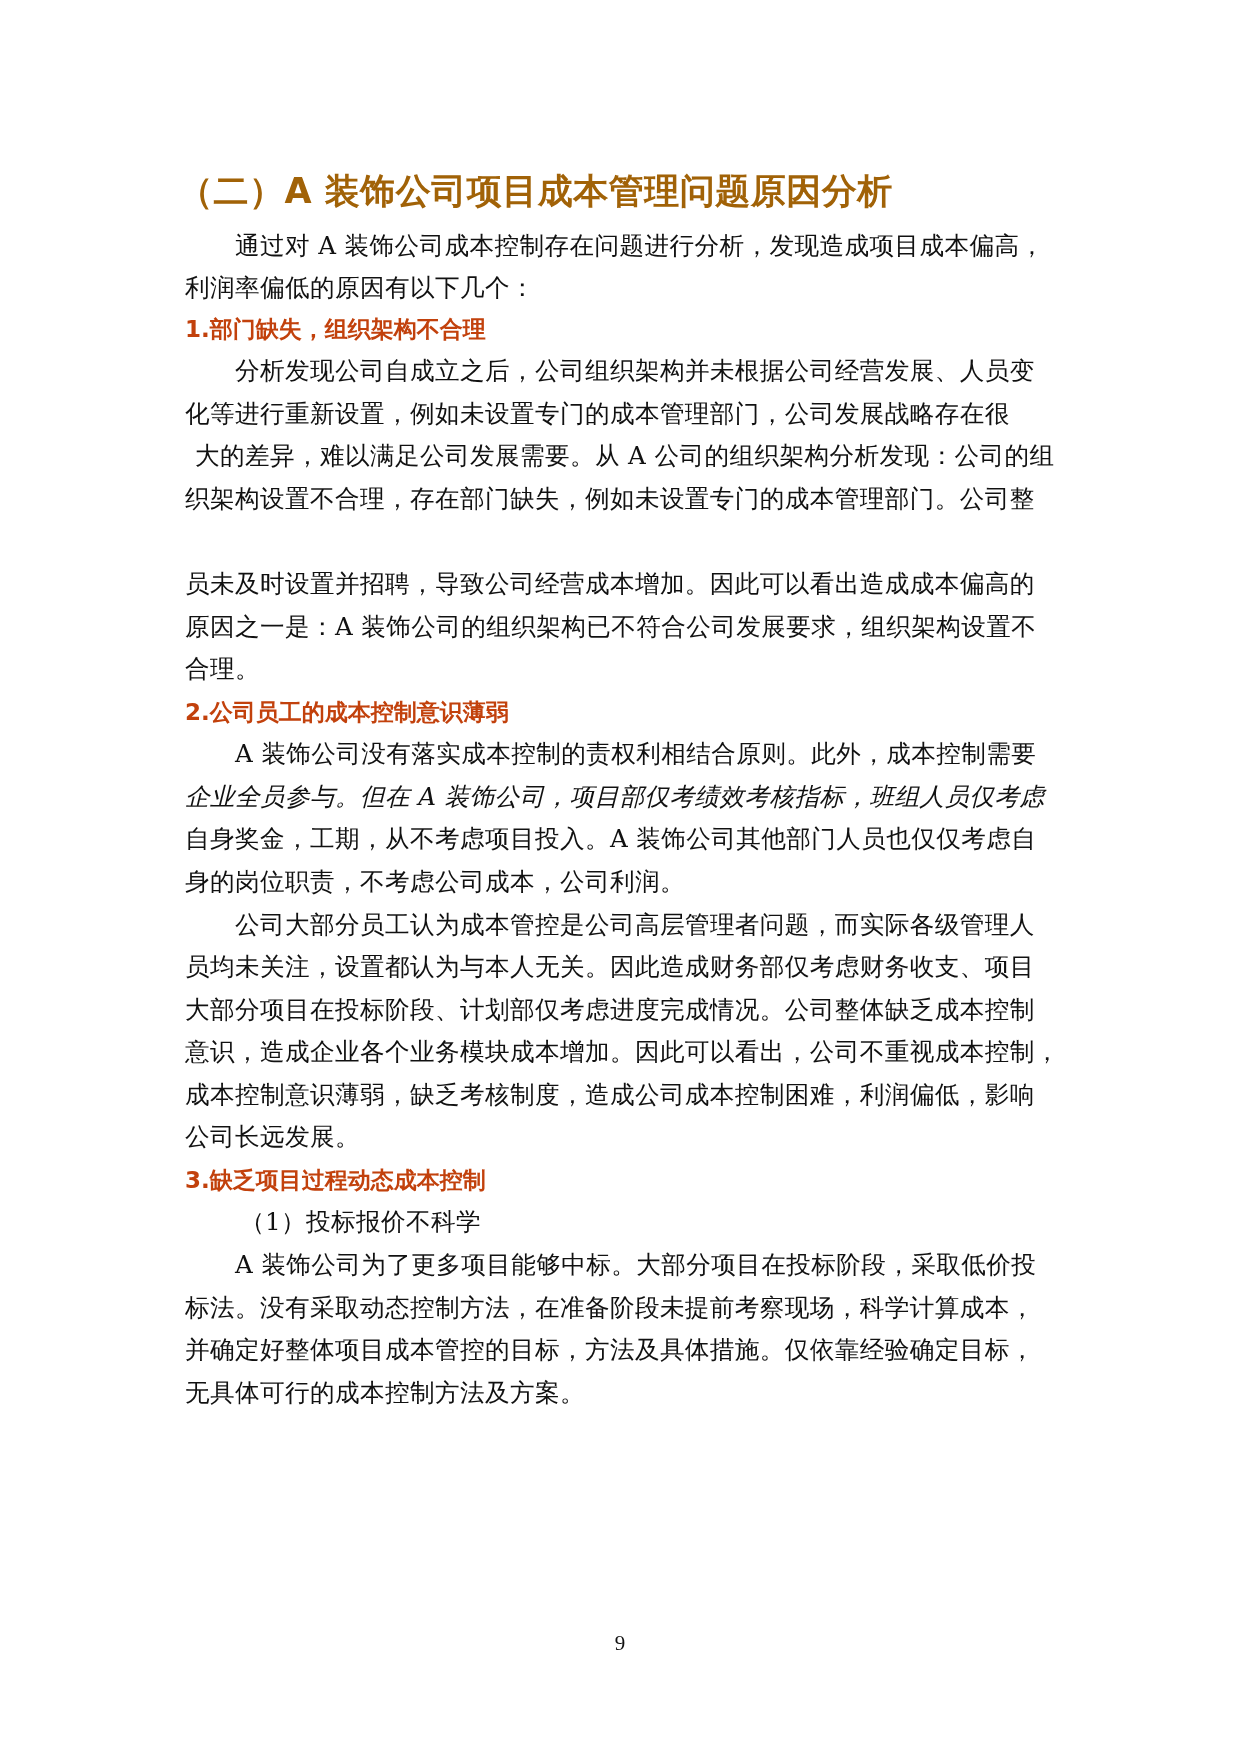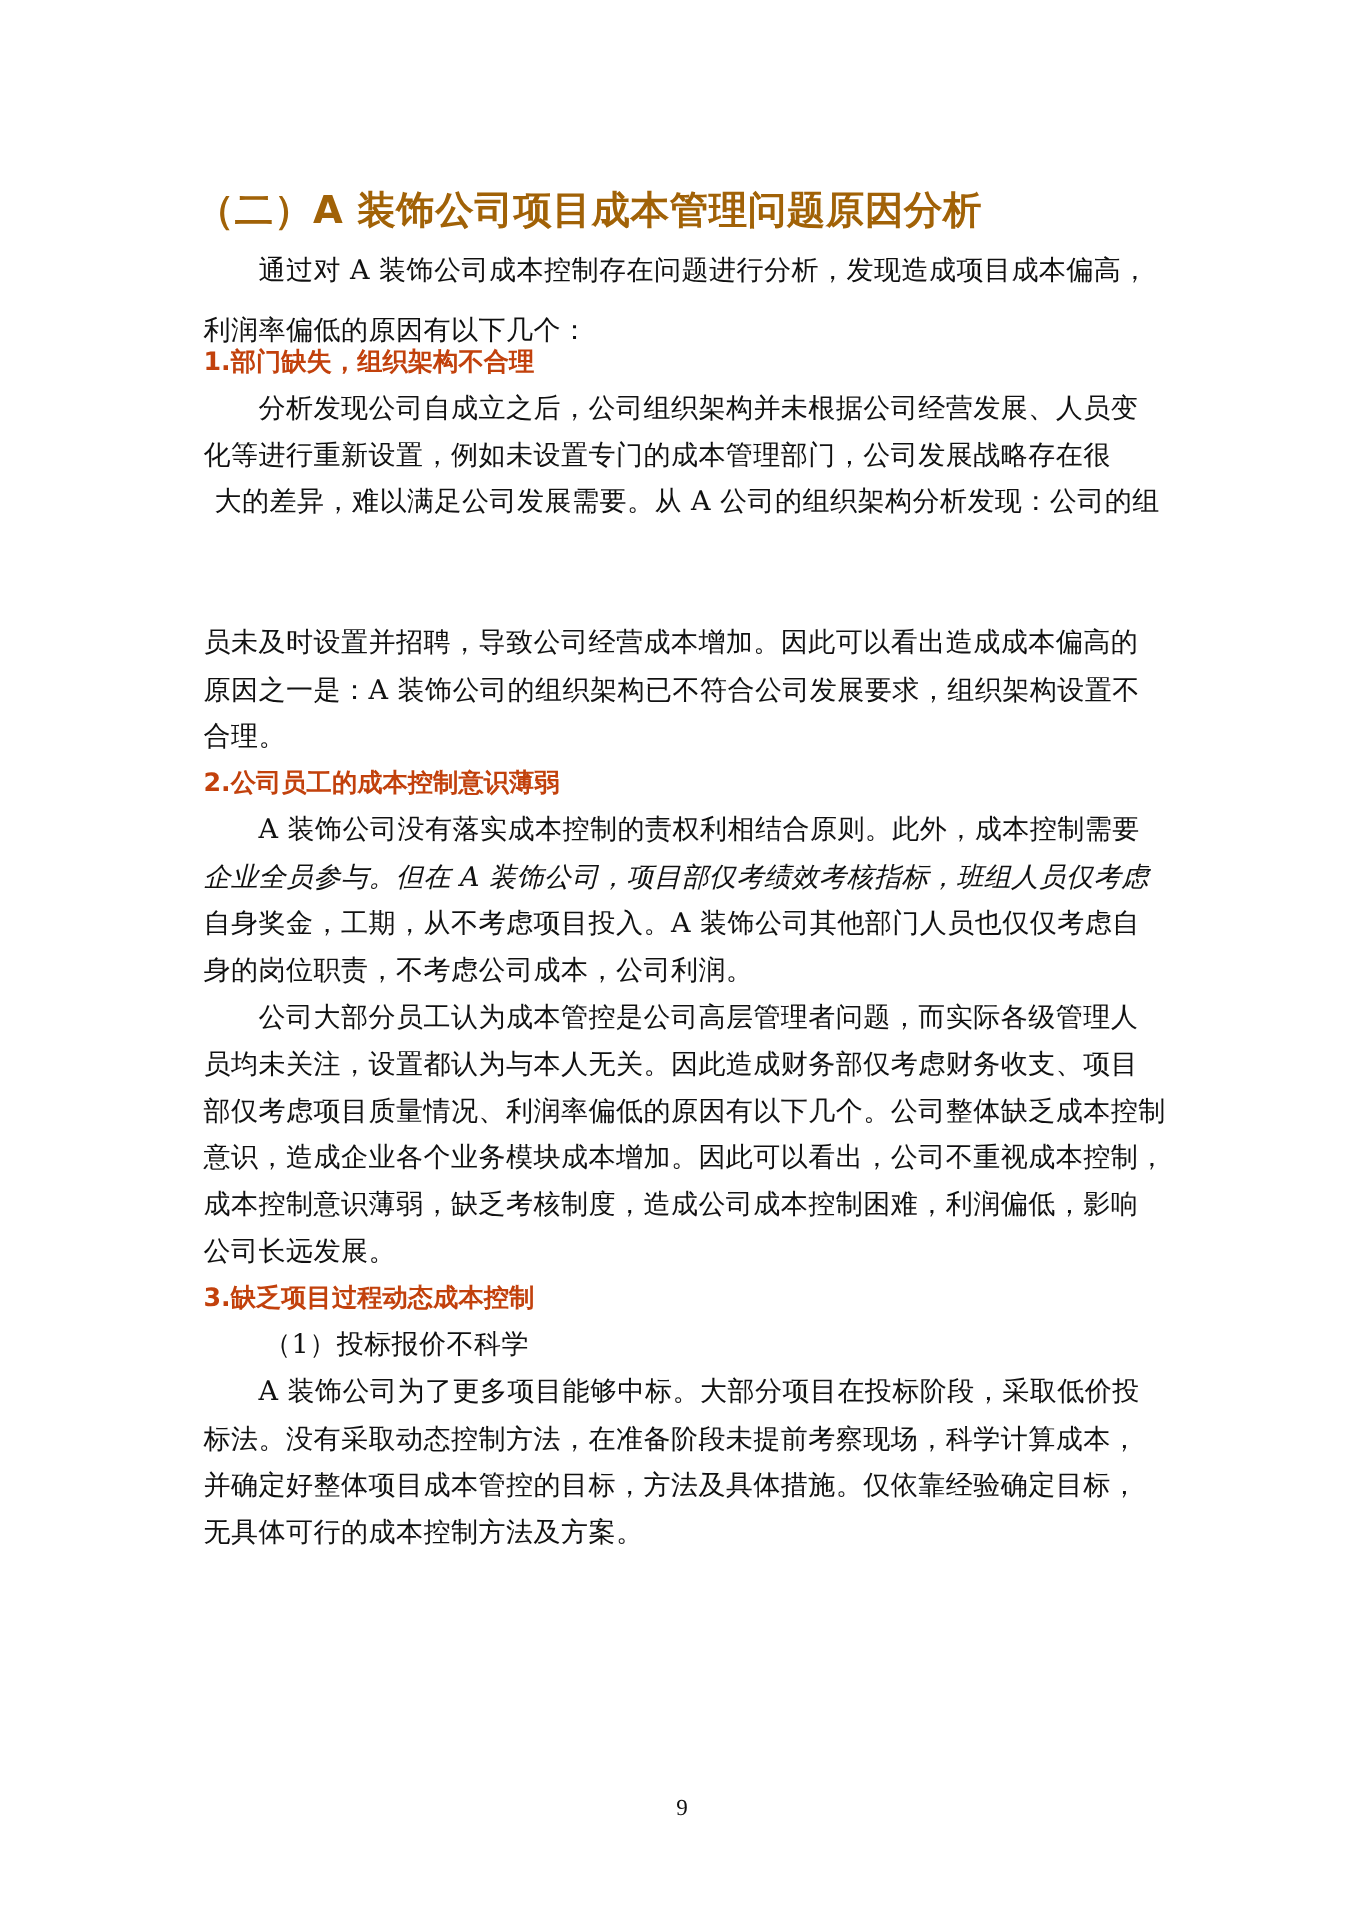--- a/index.html
+++ b/index.html
@@ -69,39 +69,40 @@
     }
   </style>
 </head>
 <body>
 
 <div class="page">
 
   <div class="title">（二）A 装饰公司项目成本管理问题原因分析</div>
 
   <div class="line indent" style="top:231px;">通过对 A 装饰公司成本控制存在问题进行分析，发现造成项目成本偏高，</div>
-  <div class="line" style="top:285px;text-align:center;">利润率偏低的原因有以下几个：</div>
+  <div class="line" style="top:273px;text-align:center;">利润率偏低的原因有以下几个：</div>
 
   <div class="heading" style="top:314px;">1.部门缺失，组织架构不合理</div>
   <div class="line indent" style="top:356px;">分析发现公司自成立之后，公司组织架构并未根据公司经营发展、人员变</div>
   <div class="line" style="top:399px;">化等进行重新设置，例如未设置专门的成本管理部门，公司发展战略存在很</div>
   <div class="line" style="top:441px;margin-left:10px;">大的差异，难以满足公司发展需要。从 A 公司的组织架构分析发现：公司的组</div>
+  <div class="line" style="top:484px;">织架构设置不合理，存在部门缺失，例如未设置专门的成本管理部门。公司整</div>
   <div class="line" style="top:569px;">员未及时设置并招聘，导致公司经营成本增加。因此可以看出造成成本偏高的</div>
   <div class="line" style="top:612px;">原因之一是：A 装饰公司的组织架构已不符合公司发展要求，组织架构设置不</div>
   <div class="line" style="top:654px;">合理。</div>
 
   <div class="heading" style="top:697px;">2.公司员工的成本控制意识薄弱</div>
   <div class="line indent" style="top:739px;">A 装饰公司没有落实成本控制的责权利相结合原则。此外，成本控制需要</div>
   <div class="line" style="top:782px;font-style:italic;">企业全员参与。但在 A 装饰公司，项目部仅考绩效考核指标，班组人员仅考虑</div>
   <div class="line" style="top:824px;">自身奖金，工期，从不考虑项目投入。A 装饰公司其他部门人员也仅仅考虑自</div>
   <div class="line" style="top:867px;">身的岗位职责，不考虑公司成本，公司利润。</div>
 
   <div class="line indent" style="top:910px;">公司大部分员工认为成本管控是公司高层管理者问题，而实际各级管理人</div>
   <div class="line" style="top:952px;">员均未关注，设置都认为与本人无关。因此造成财务部仅考虑财务收支、项目</div>
-  <div class="line" style="top:995px;">部仅考虑项目质量情况、利润率偏低的原因有以下几个。公司整体缺乏成本控制</div>
+  <div class="line" style="top:995px;">大部分项目在投标阶段、计划部仅考虑进度完成情况。公司整体缺乏成本控制</div>
   <div class="line" style="top:1080px;">成本控制意识薄弱，缺乏考核制度，造成公司成本控制困难，利润偏低，影响</div>
   <div class="line" style="top:1037px;">意识，造成企业各个业务模块成本增加。因此可以看出，公司不重视成本控制，</div>
   <div class="line" style="top:1122px;">公司长远发展。</div>
 
   <div class="heading" style="top:1165px;">3.缺乏项目过程动态成本控制</div>
   <div class="line subitem" style="top:1207px;">（1）投标报价不科学</div>
   <div class="line indent" style="top:1250px;">A 装饰公司为了更多项目能够中标。大部分项目在投标阶段，采取低价投</div>
   <div class="line" style="top:1293px;">标法。没有采取动态控制方法，在准备阶段未提前考察现场，科学计算成本，</div>
   <div class="line" style="top:1335px;">并确定好整体项目成本管控的目标，方法及具体措施。仅依靠经验确定目标，</div>
   <div class="line" style="top:1378px;">无具体可行的成本控制方法及方案。</div>

